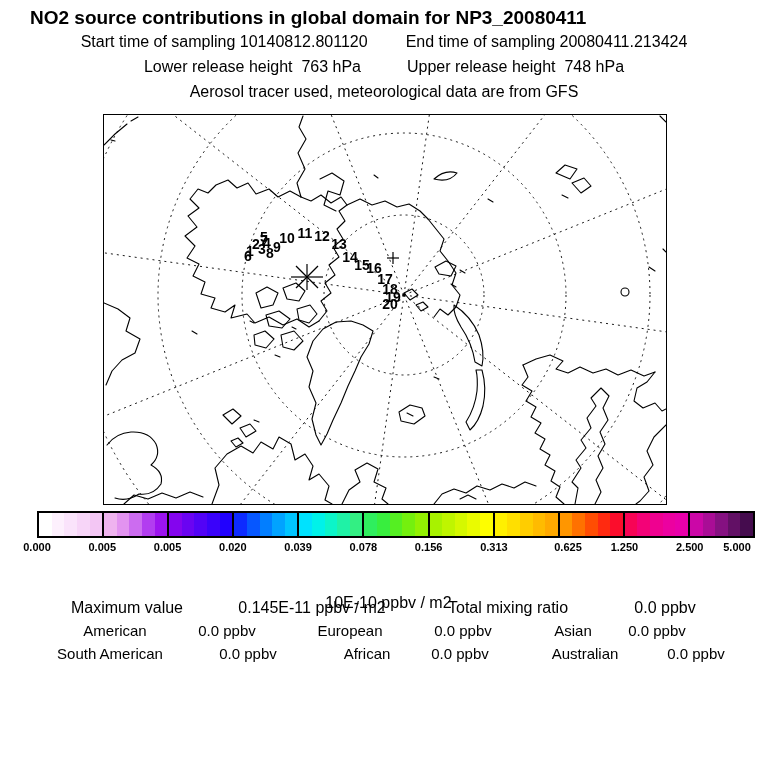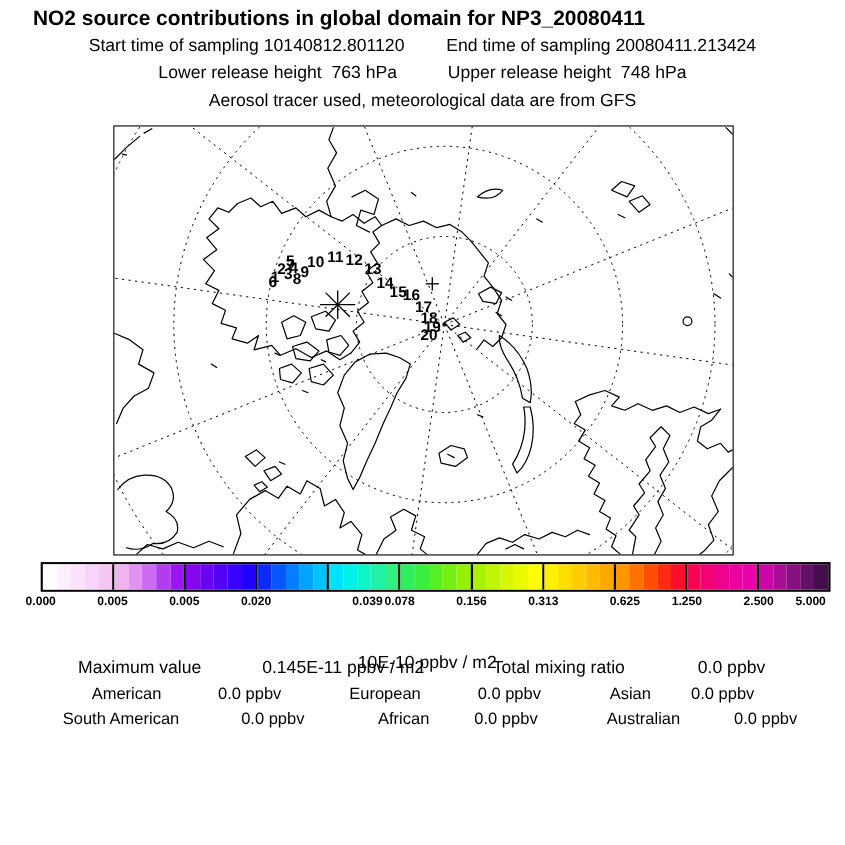--- a/index.html
+++ b/index.html
@@ -272,21 +272,21 @@
       <div class="cb-cell" style="background: rgb(133, 17, 129);"></div>
       <div class="cb-cell" style="background: rgb(98, 16, 101);"></div>
       <div class="cb-cell" style="background: rgb(69, 12, 78);"></div>
     </div>
   </div>
 <div class="cb-ticks" id="cb-ticks">
     <span class="cb-tick" style="left: 37px;">0.000</span>
     <span class="cb-tick" style="left: 102.273px;">0.005</span>
     <span class="cb-tick" style="left: 167.545px;">0.005</span>
     <span class="cb-tick" style="left: 232.818px;">0.020</span>
-    <span class="cb-tick" style="left: 298.091px; margin-left: 36px;">0.039</span>
+    <span class="cb-tick" style="left: 298.091px;">0.039</span>
     <span class="cb-tick" style="left: 363.364px;">0.078</span>
     <span class="cb-tick" style="left: 428.636px;">0.156</span>
     <span class="cb-tick" style="left: 493.909px;">0.313</span>
     <span class="cb-tick" style="left: 568px;">0.625</span>
     <span class="cb-tick" style="left: 624.455px;">1.250</span>
     <span class="cb-tick" style="left: 689.727px;">2.500</span>
     <span class="cb-tick" style="left: 737px;">5.000</span>
   </div>
 
 <div class="units-line">

